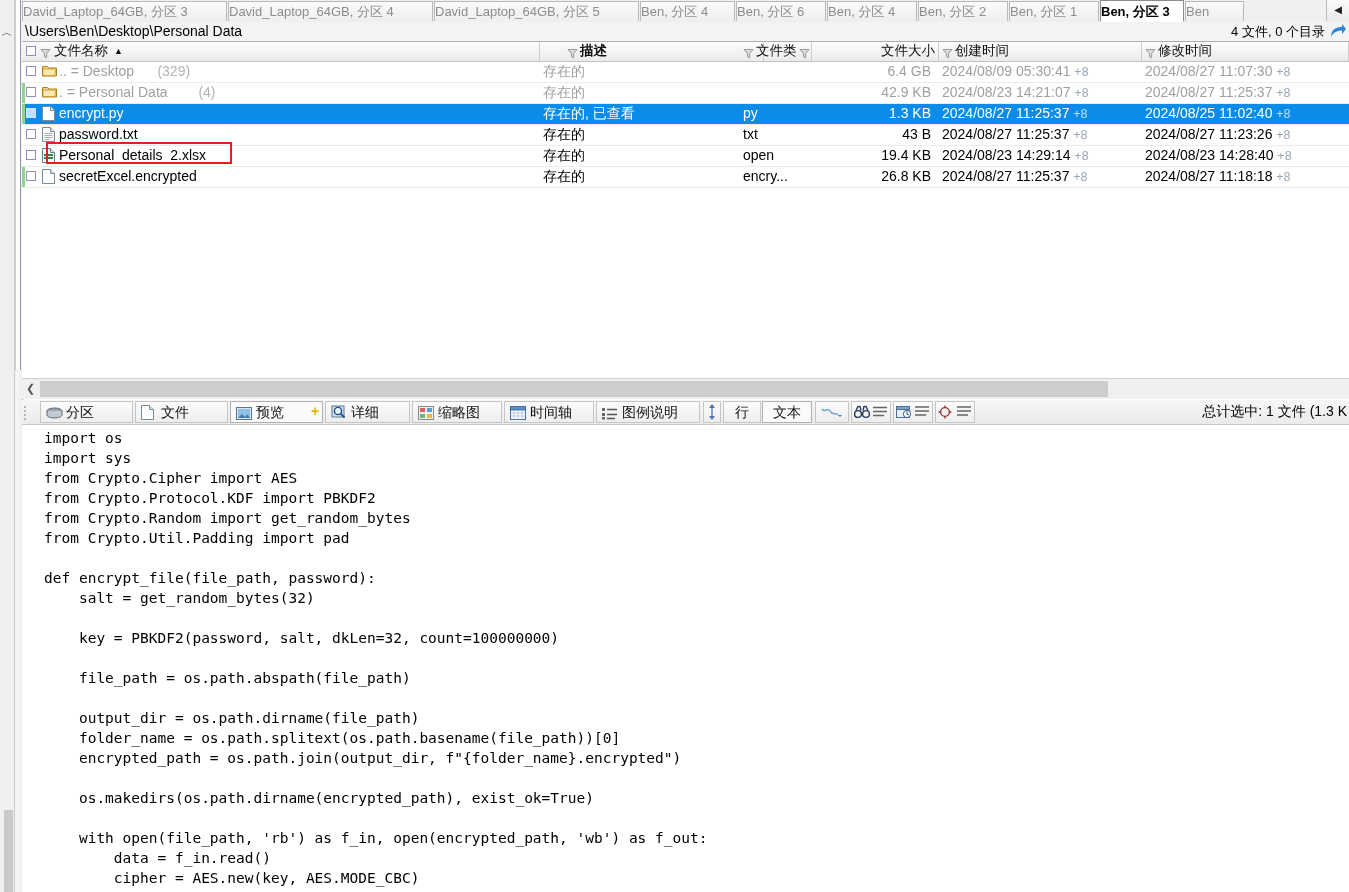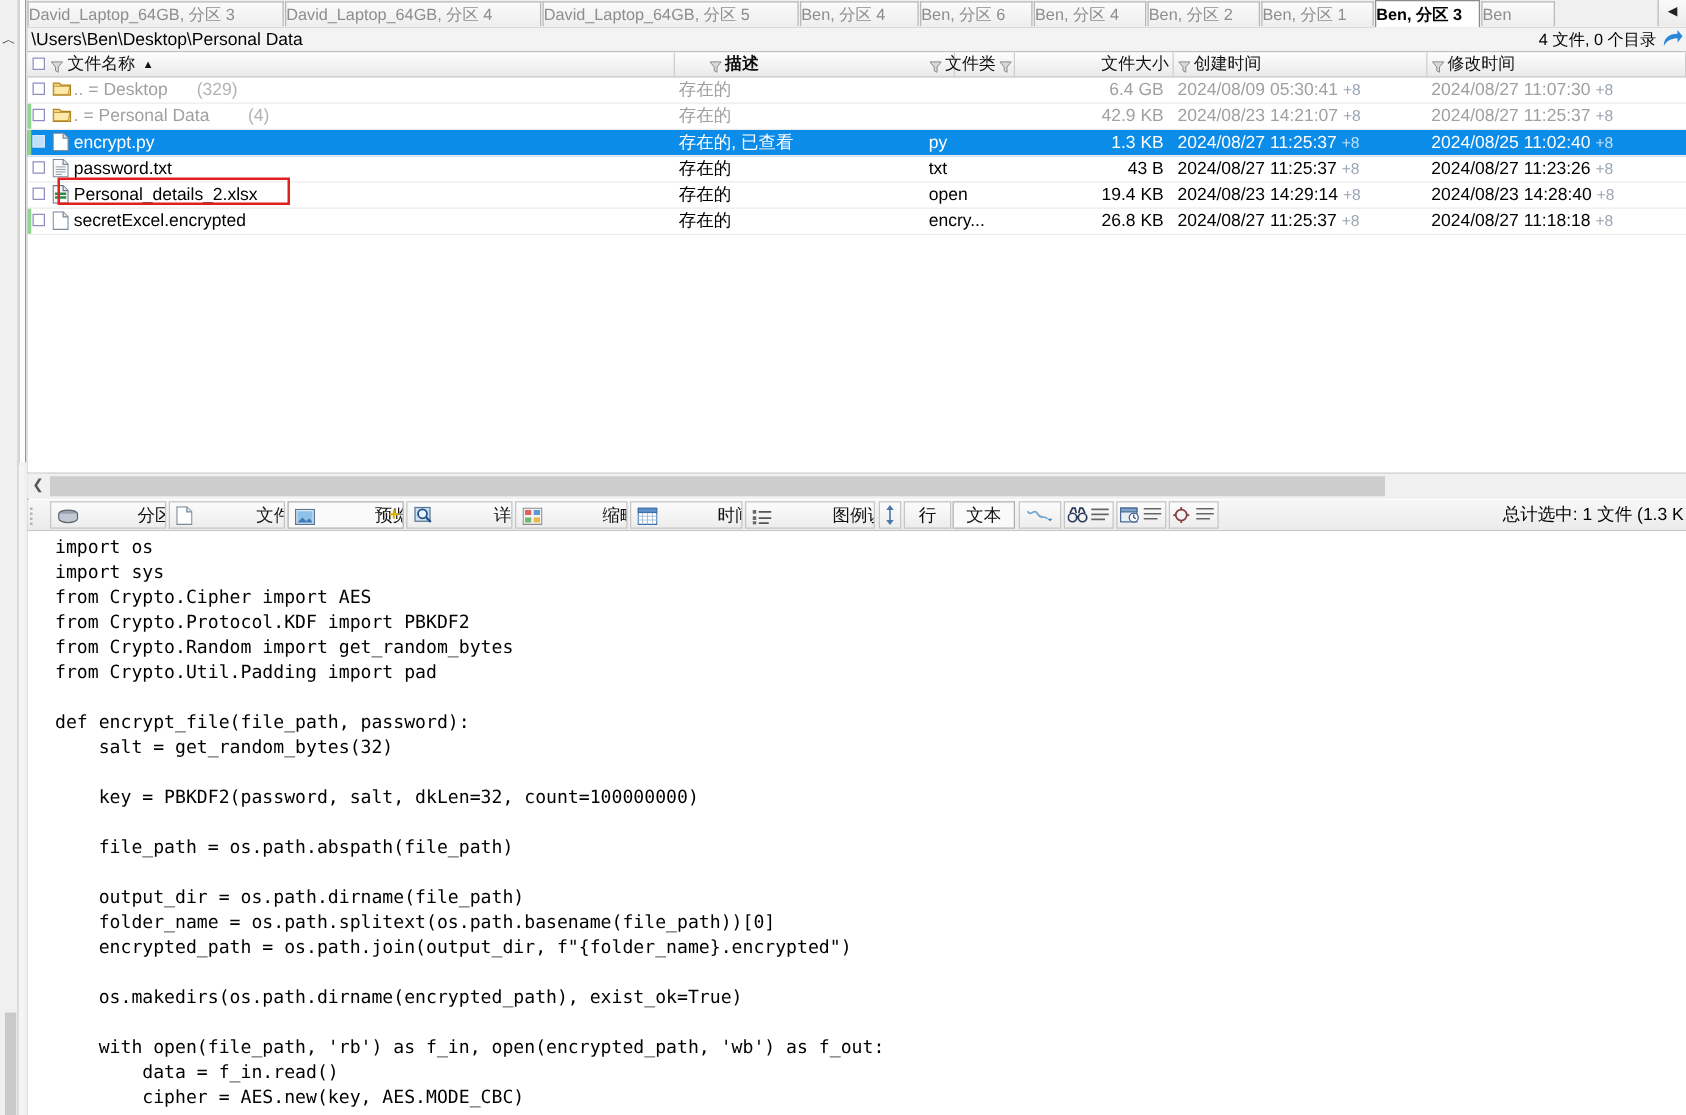--- a/index.html
+++ b/index.html
@@ -72,21 +72,21 @@
 
   
   .btoolbar{position:absolute;left:22px;top:400px;width:1327px;height:24px;background:linear-gradient(#f7f7f7,#ebebeb);border-bottom:1px solid #c7c7c7;}
   .grip{position:absolute;left:2px;top:4px;width:4px;height:16px;}
   .grip i{display:block;width:2px;height:2px;background:#b5b5b5;margin:2px 0;}
   .tbtn{position:absolute;top:1px;height:22px;box-sizing:border-box;
     border:1px solid #c6c6c6;background:linear-gradient(#fcfcfc,#ededed);
     font-size:14px;color:#111;line-height:20px;white-space:nowrap;overflow:hidden;}
   .tbtn.on{background:#fafafa;border-color:#b0b0b0;padding-left:40px;}
   .tbtn .ic{position:absolute;left:5px;top:3px;width:16px;height:15px;}
-  .tbtn .tx{position:absolute;left:25px;top:0;margin-left:44px;}
+  .tbtn .tx{position:absolute;left:25px;top:0;}
   .plus{position:absolute;color:#dcb400;font-weight:bold;font-size:14px;line-height:22px;}
   .totalsel{position:absolute;right:2px;top:3px;font-size:14px;color:#000;white-space:nowrap;}
 
   
   .code{position:absolute;left:22px;top:425px;width:1327px;height:467px;background:#fff;
     font-family:"DejaVu Sans Mono","Liberation Mono",monospace;
     font-size:14.5px;line-height:20px;color:#000;white-space:pre;padding:3px 0 0 22px;
     box-sizing:border-box;overflow:hidden;letter-spacing:0px;}
   .vsb{position:absolute;left:4px;top:810px;width:9px;height:82px;background:#c9c9c9;}
 </style>

